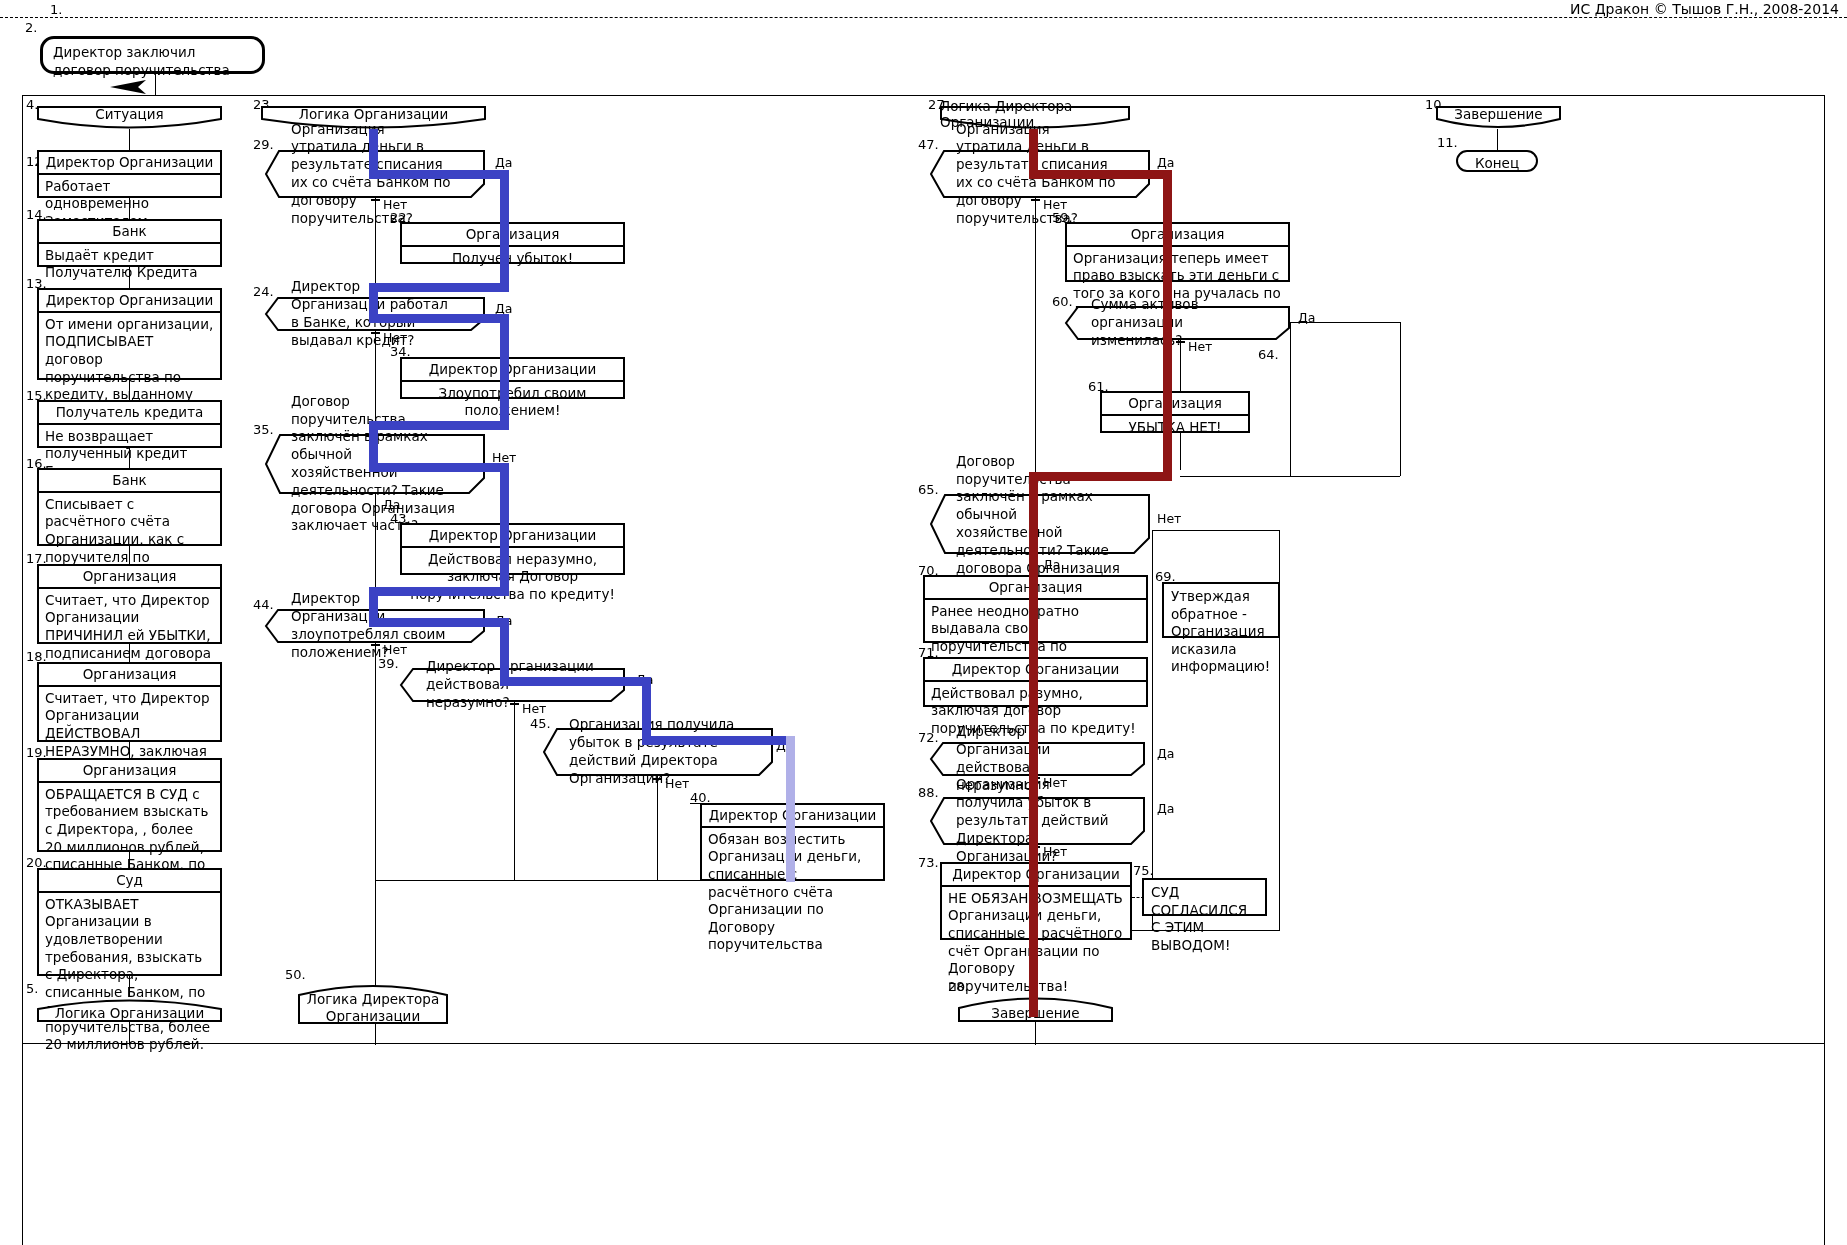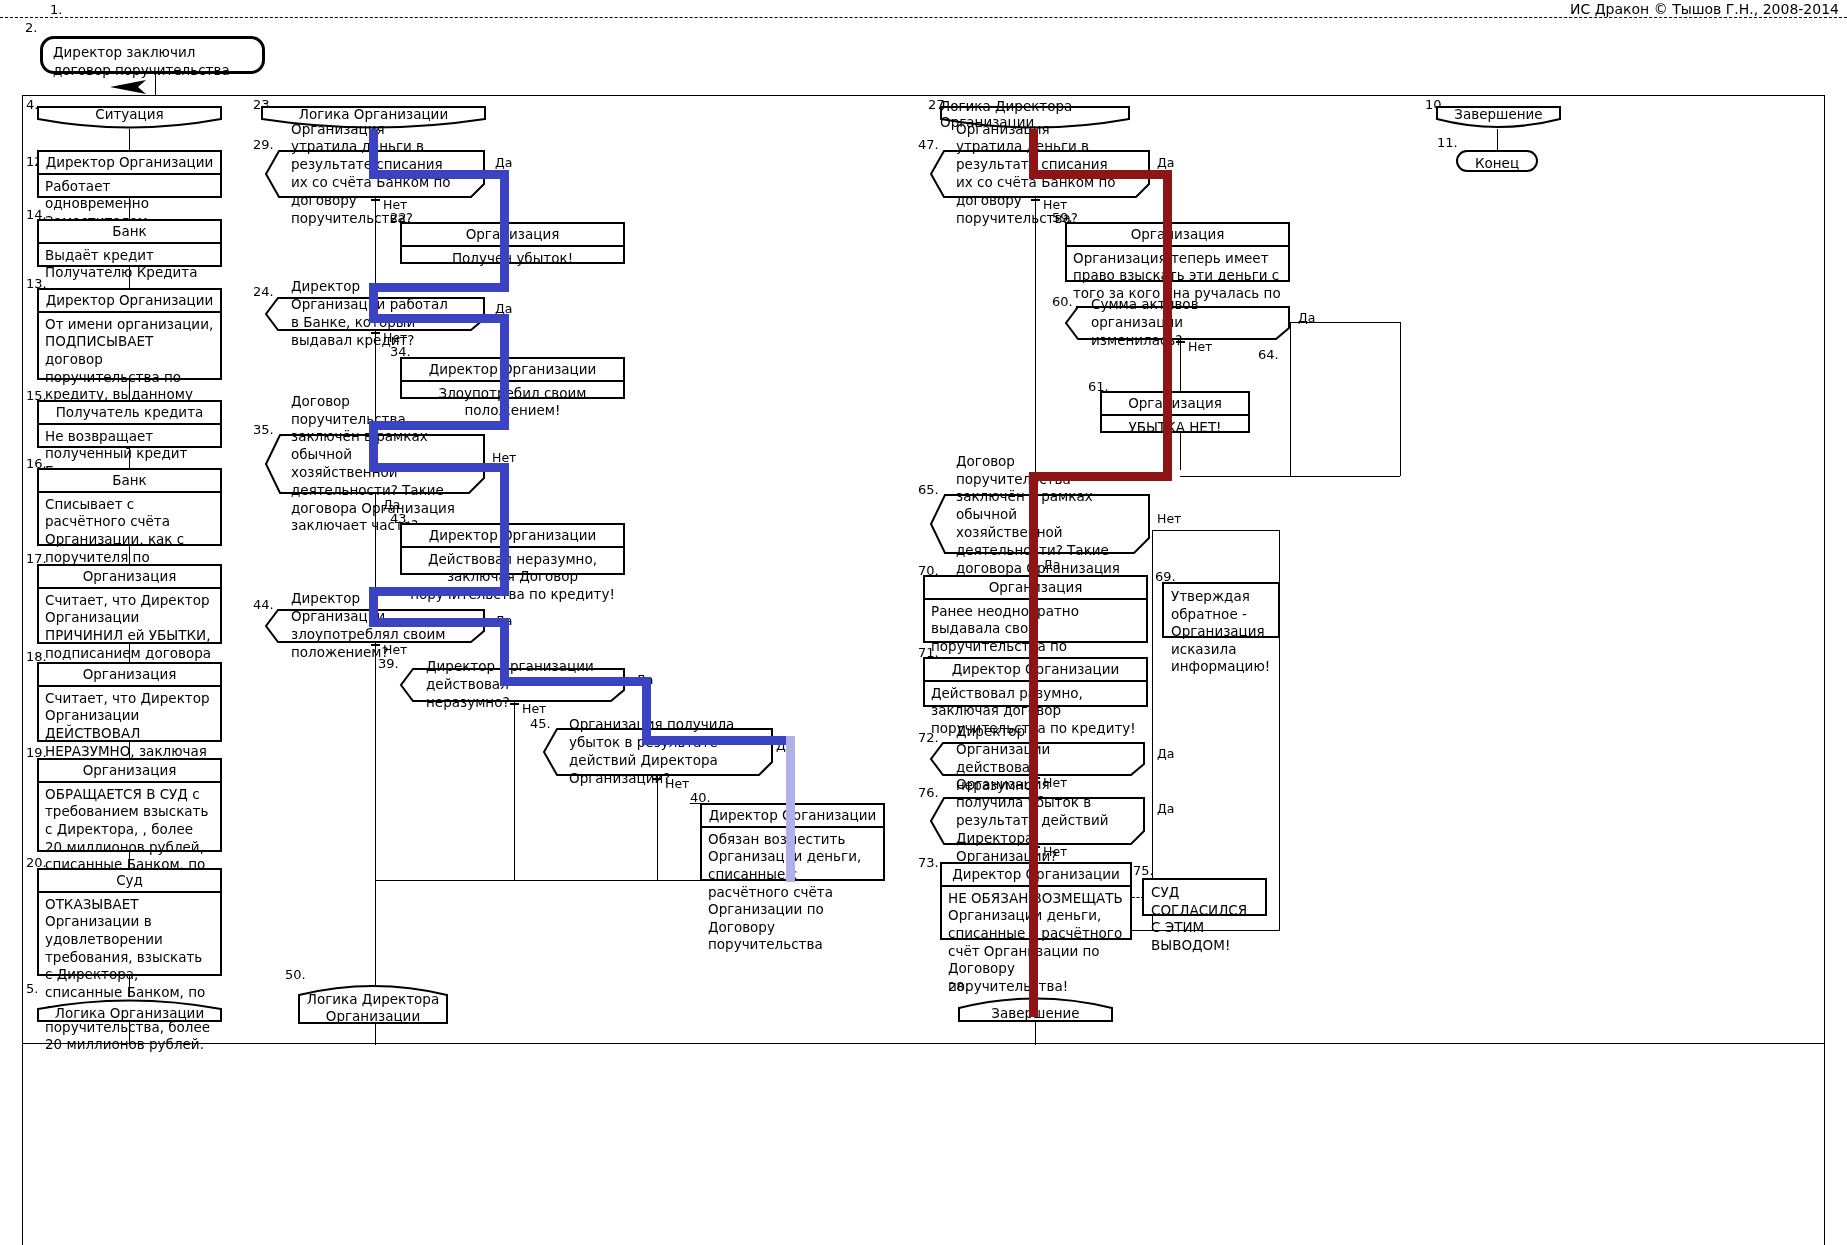--- a/index.html
+++ b/index.html
@@ -373,21 +373,21 @@
   <div class="q" style="left:930px;top:742px;width:215px;height:34px;">
     <svg viewBox="0 0 215 34" width="215" height="34" preserveAspectRatio="none">
       <path d="M13,1 L214,1 L214,22 L201,33 L13,33 L1,17 Z" fill="#fff" stroke="#000" stroke-width="2"></path>
     </svg>
     <div class="qin">Директор Организации действовал неразумно?</div>
   </div>
   <div class="tick" style="left:1031px;top:777px;"></div>
   <div class="lbl" style="left:1043px;top:775px;">Нет</div>
   <div class="lbl" style="left:1157px;top:746px;">Да</div>
 
-  <div class="num" style="left:918px;top:786px;">76.</div>
+  <div class="num" style="left:918px;top:786px;">88.</div>
   <div class="q" style="left:930px;top:797px;width:215px;height:48px;">
     <svg viewBox="0 0 215 48" width="215" height="48" preserveAspectRatio="none">
       <path d="M14,1 L214,1 L214,34 L201,47 L14,47 L1,24 Z" fill="#fff" stroke="#000" stroke-width="2"></path>
     </svg>
     <div class="qin">Организация получила убыток в результате действий Директора Организации?</div>
   </div>
   <div class="tick" style="left:1031px;top:846px;"></div>
   <div class="lbl" style="left:1043px;top:844px;">Нет</div>
   <div class="lbl" style="left:1157px;top:801px;">Да</div>
 

